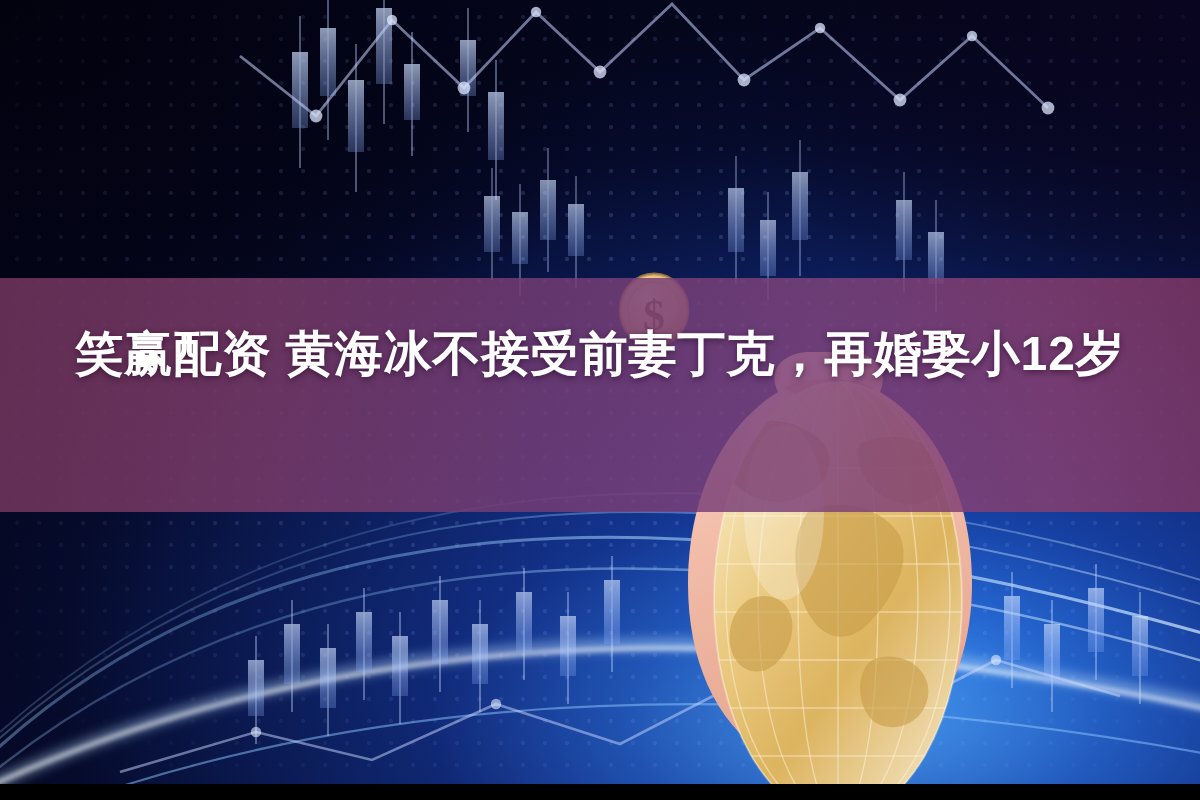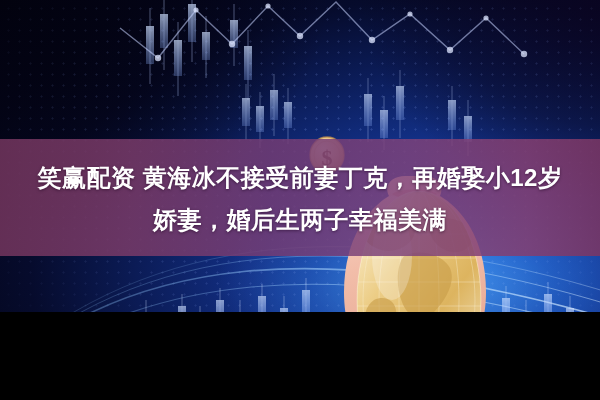--- a/index.html
+++ b/index.html
@@ -3,21 +3,21 @@
 <meta charset="utf-8">
 <style>
   html, body {
     margin: 0;
     padding: 0;
     background: #000;
   }
   #stage {
     position: relative;
     width: 600px;
-    height: 312px;
+    height: 392px;
     overflow: hidden;
     font-family: "Liberation Sans", "DejaVu Sans", sans-serif;
     background: #06062a;
   }
 
   
   .bg-layer {
     position: absolute;
     inset: 0;
   }
@@ -298,15 +298,14 @@
       <ellipse cx="327" cy="155" rx="17" ry="18" fill="url(#coinG)"></ellipse>
       <ellipse cx="327" cy="155" rx="17" ry="18" fill="none" stroke="#c08f4c" stroke-opacity="0.75" stroke-width="1.4"></ellipse>
       <ellipse cx="327" cy="155" rx="13" ry="14" fill="none" stroke="#cf9f5d" stroke-opacity="0.5" stroke-width="0.8"></ellipse>
       <text x="327" y="165" text-anchor="middle" font-family="'Liberation Serif', serif" font-size="22" font-weight="bold" fill="#8f5d2c">$</text>
     </g>
   </svg>
 
   <div class="band" style="top:139px;height:117px;"></div>
 
   <div class="band-title line1">笑赢配资 黄海冰不接受前妻丁克，再婚娶小12岁</div>
-  <div class="band-title line2">娇妻，婚后生两子幸福美满</div>
 
 </div>
 
 </body></html>

